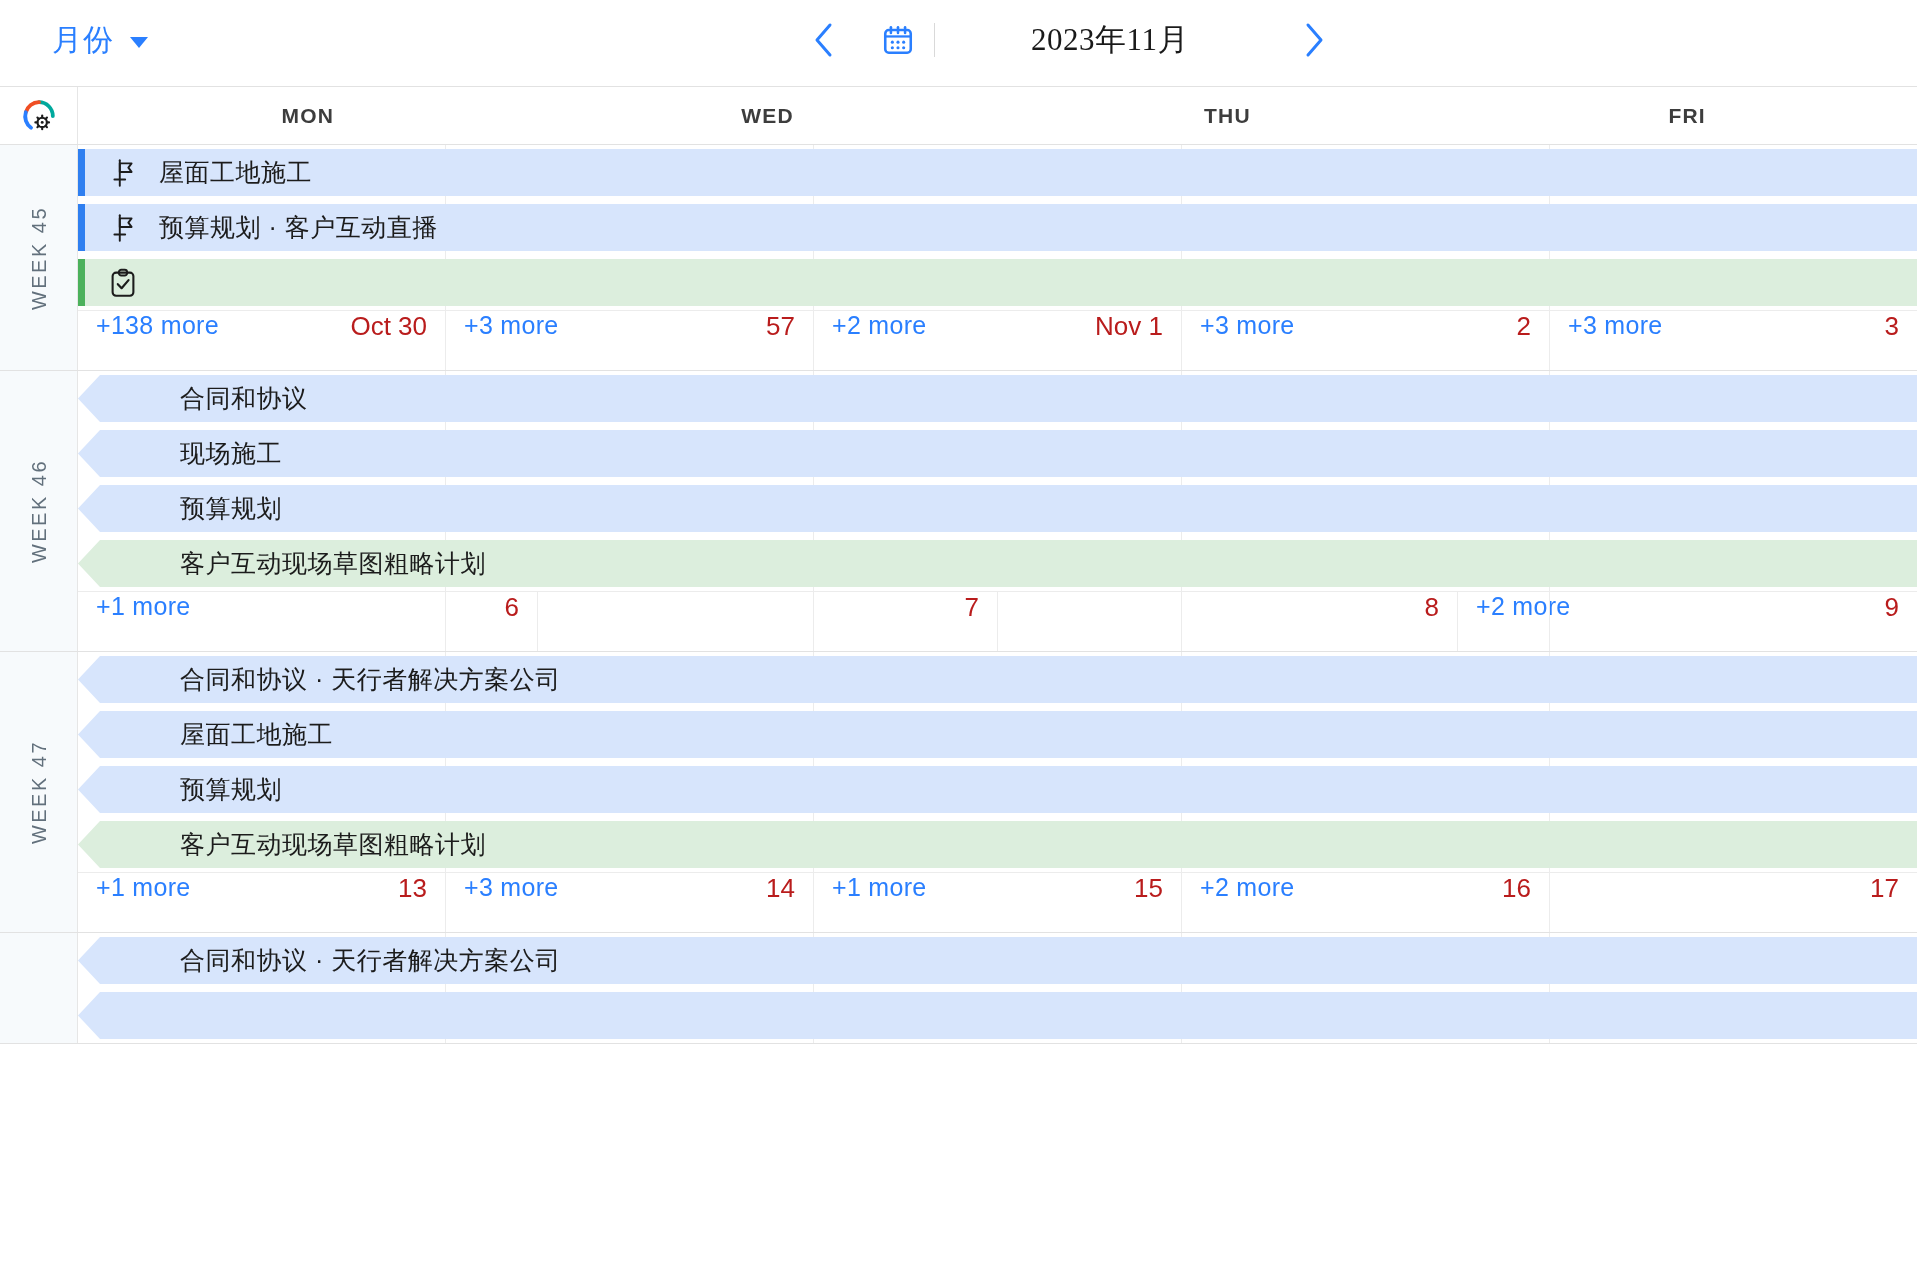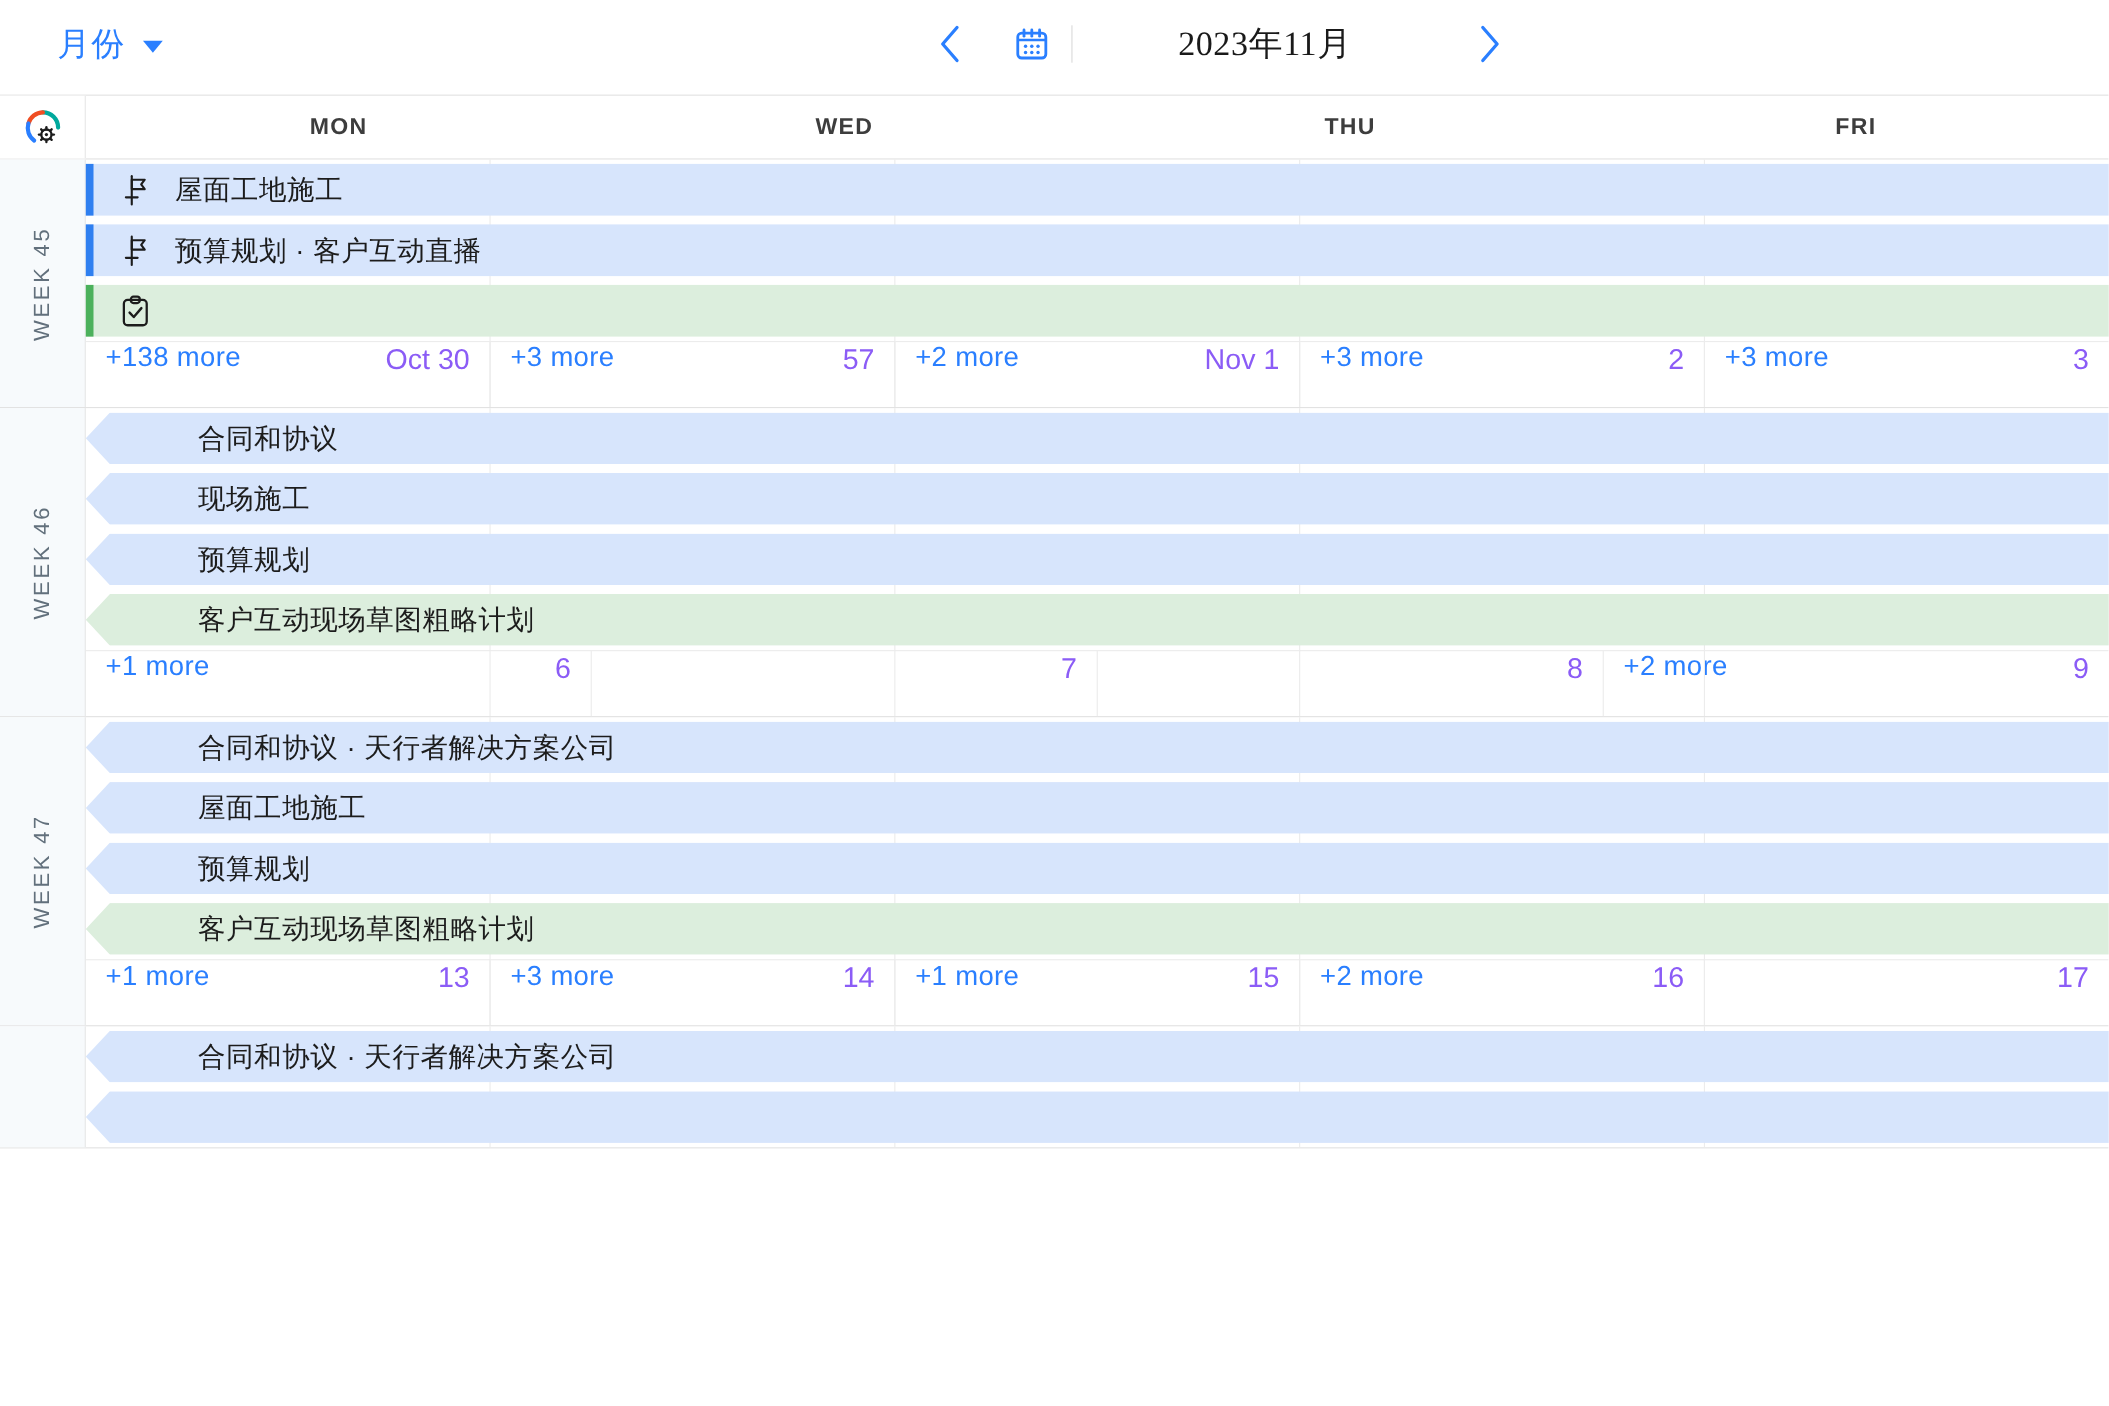--- a/index.html
+++ b/index.html
@@ -31,21 +31,21 @@
   .caret-down {
     width: 0; height: 0;
     border-left: 9px solid transparent;
     border-right: 9px solid transparent;
     border-top: 11px solid #2a7fff;
     margin-top: 4px;
   }
 
   .date-nav {
     position: absolute;
-    left: 840px; top: 14px;
+    left: 800px; top: 14px;
     display: flex; align-items: center;
   }
   .nav-arrow {
     width: 46px; height: 52px;
     display: flex; align-items: center; justify-content: center;
     cursor: pointer;
   }
   .nav-arrow svg { display: block; }
   .cal-btn {
     width: 64px; height: 52px;
@@ -191,21 +191,21 @@
   }
   .date-cell:last-child { border-right: none; }
   .more-link {
     font-size: 25px;
     color: #2a7fff;
     cursor: pointer;
     letter-spacing: 0.3px;
   }
   .day-num {
     font-size: 26px;
-    color: #8b5cf6;
+    color: #b91c1c;
     margin-left: auto;
   }
 </style>
 </head>
 <body>
 
 <div class="toolbar">
 
   <div class="view-picker">
     <span class="view-picker-label">月份</span>

